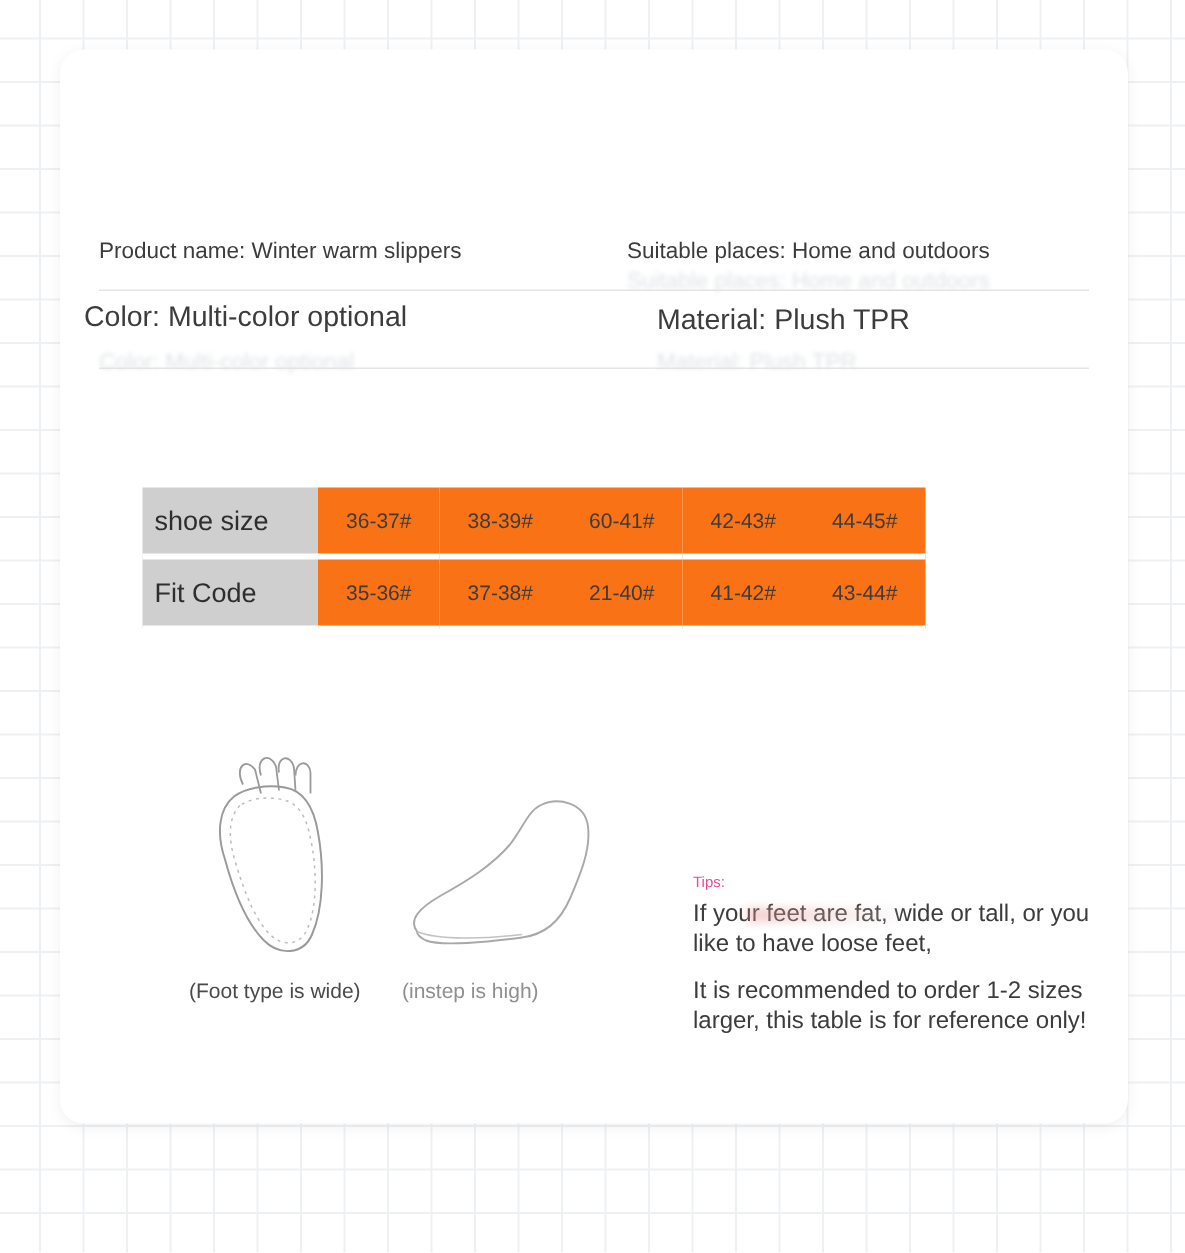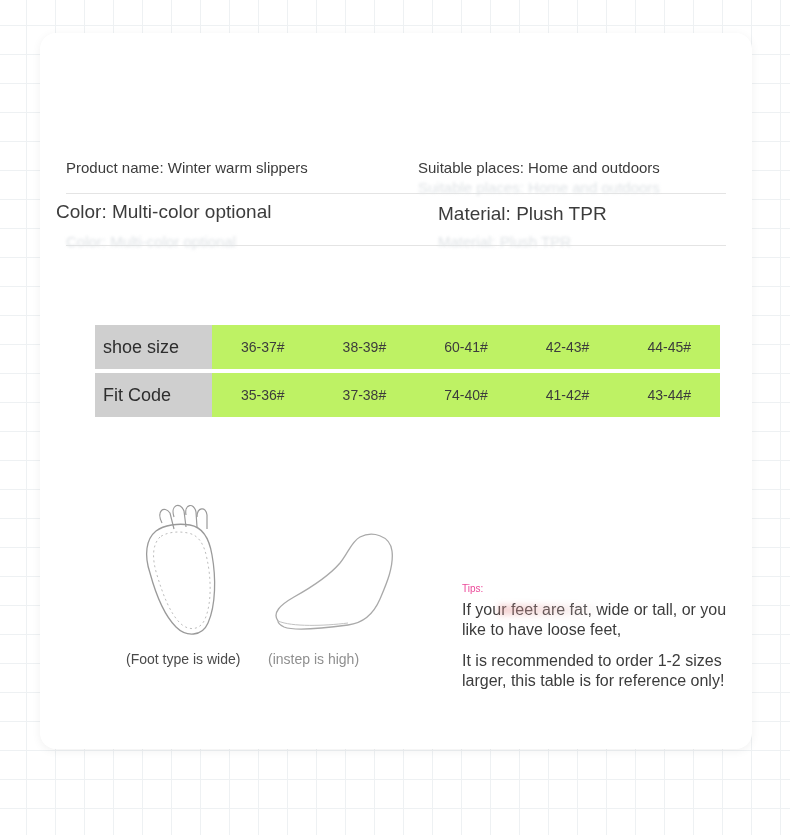--- a/index.html
+++ b/index.html
@@ -66,29 +66,29 @@
 
   
   .size-table {
     position: absolute;
     left: 55px;
     top: 292px;
     width: 625px;
   }
   .size-table table {
     border-collapse: collapse;
-    width: 625px;
+    width: 522px;
     table-layout: fixed;
   }
   .size-table td {
     height: 42px;
     text-align: center;
     font-size: 14px;
     color: #3c3c3c;
-    background: #bef264;
+    background: #f97316;
     border-bottom: 4px solid #ffffff;
   }
   .size-table td.head {
     background: #cfcfcf;
     font-size: 18px;
     color: #2e2e2e;
     width: 108px;
     text-align: left;
     padding-left: 8px;
   }
@@ -168,21 +168,21 @@
           <td>36-37#</td>
           <td>38-39#</td>
           <td>60-41#</td>
           <td>42-43#</td>
           <td>44-45#</td>
         </tr>
         <tr>
           <td class="head">Fit Code</td>
           <td>35-36#</td>
           <td>37-38#</td>
-          <td>74-40#</td>
+          <td>21-40#</td>
           <td>41-42#</td>
           <td>43-44#</td>
         </tr>
       </tbody>
     </table>
   </div>
 
   <div class="figures">
 
     <div class="fig fig-foot-top">

